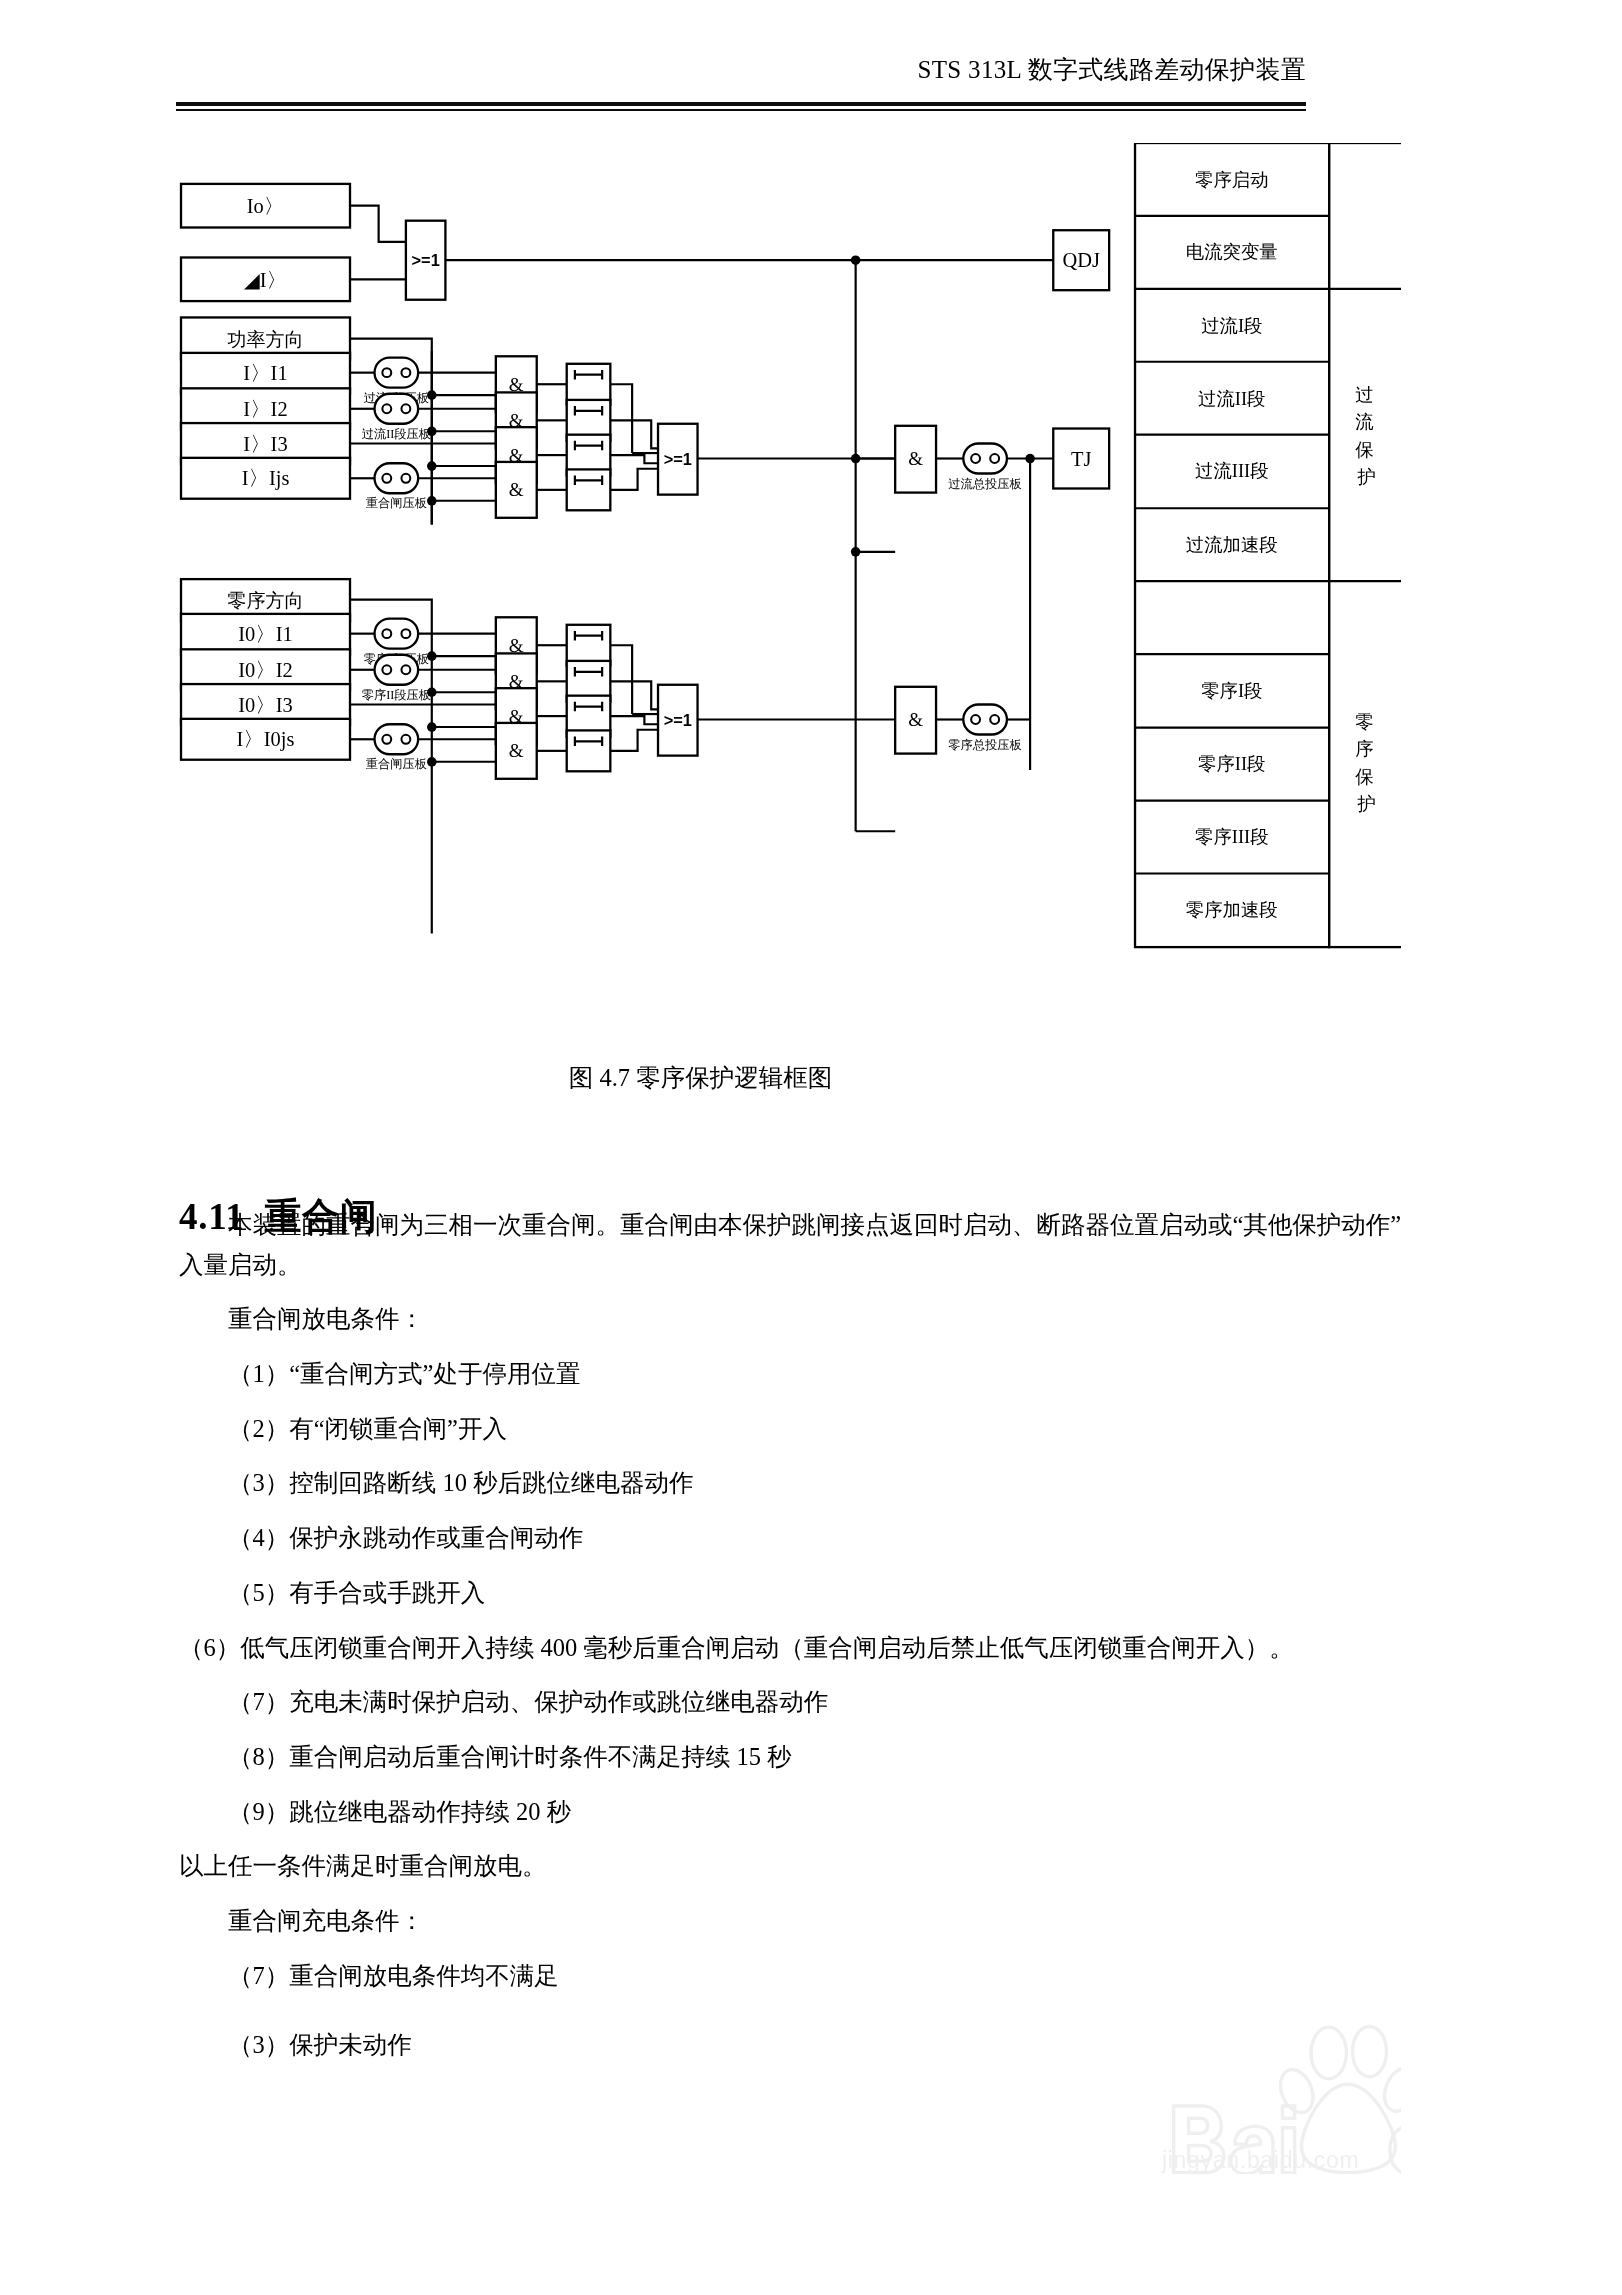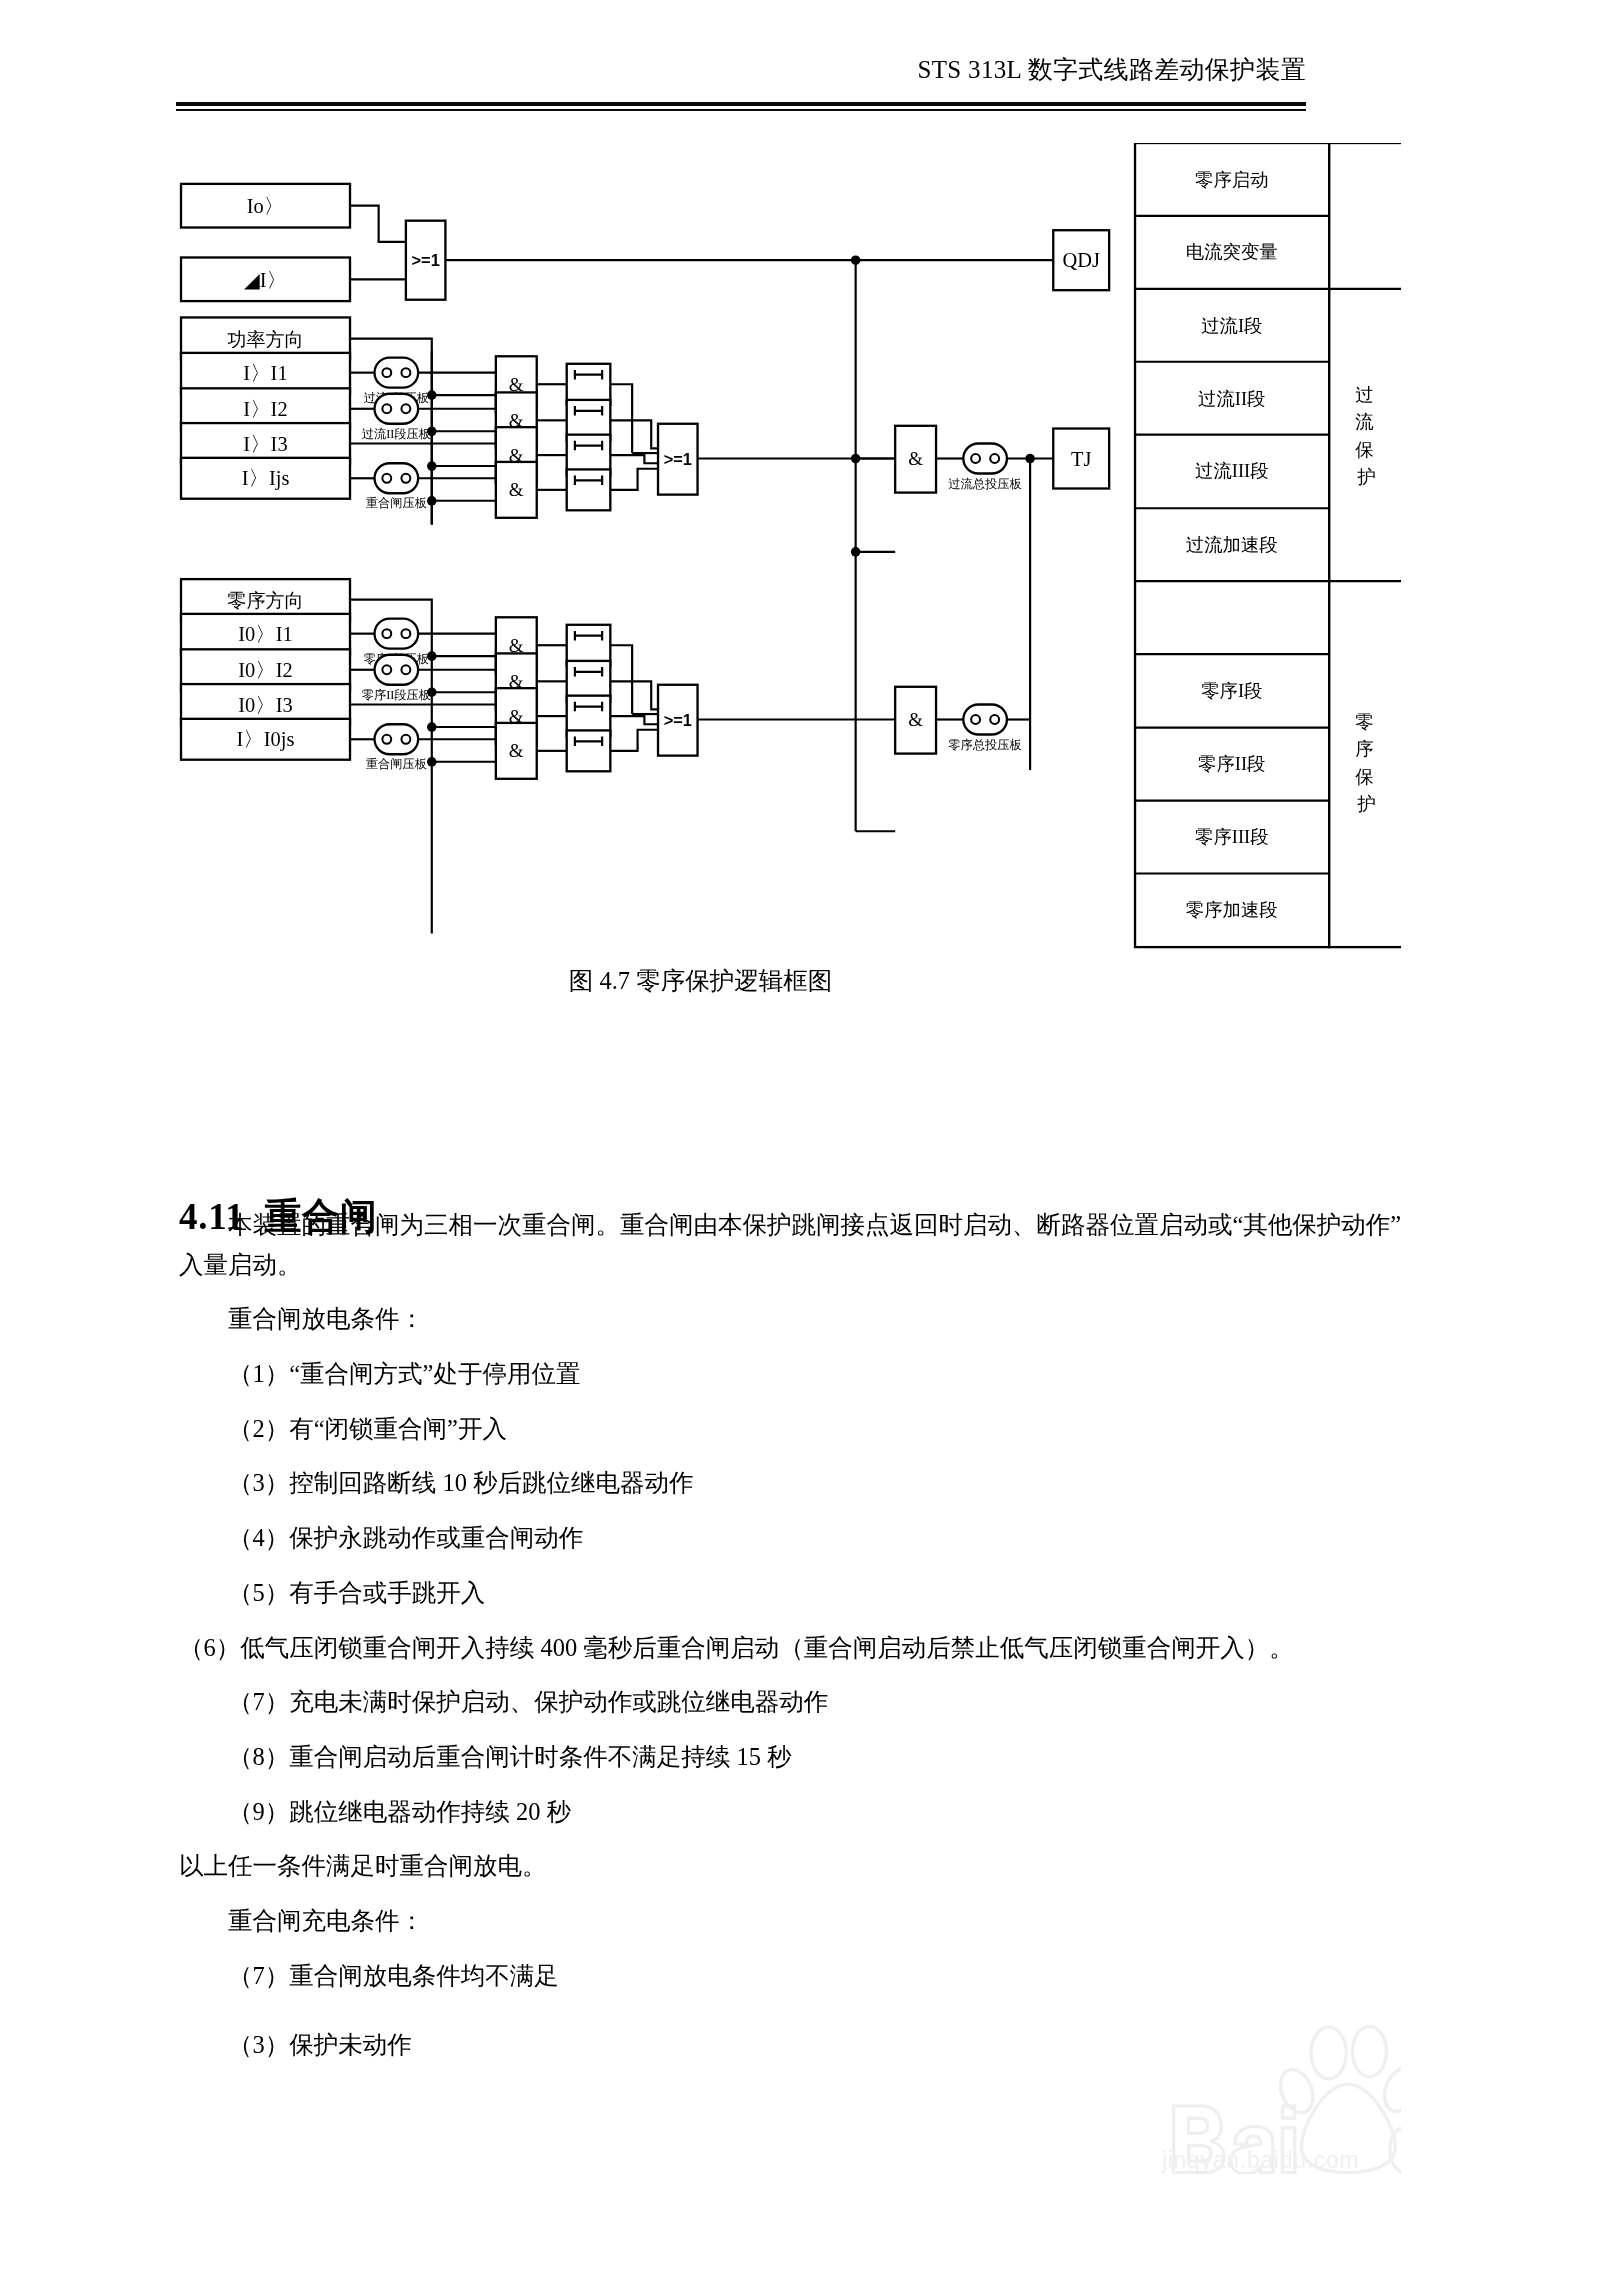--- a/index.html
+++ b/index.html
@@ -22,21 +22,21 @@
   }
   .header-rule::after{
     content:""; position:absolute; left:0; right:0; top:3.4px;
     height:1.4px; background:#0b0b0b;
   }
 
   
   .figure{position:absolute; left:174px; top:143px; width:1227px; height:838px;}
   .figure svg{display:block;}
   .fig-caption{
-    position:absolute; left:0; right:0; top:964px;
+    position:absolute; left:0; right:0; top:1061px;
     text-align:center; font-size:24.5px;
   }
 
   
   .sec-heading{
     position:absolute; left:179px; top:1192px;
     font-size:37px; font-weight:bold; letter-spacing:0.7px;
   }
   .sec-heading .num{font-family:"Liberation Serif",serif;}
 

